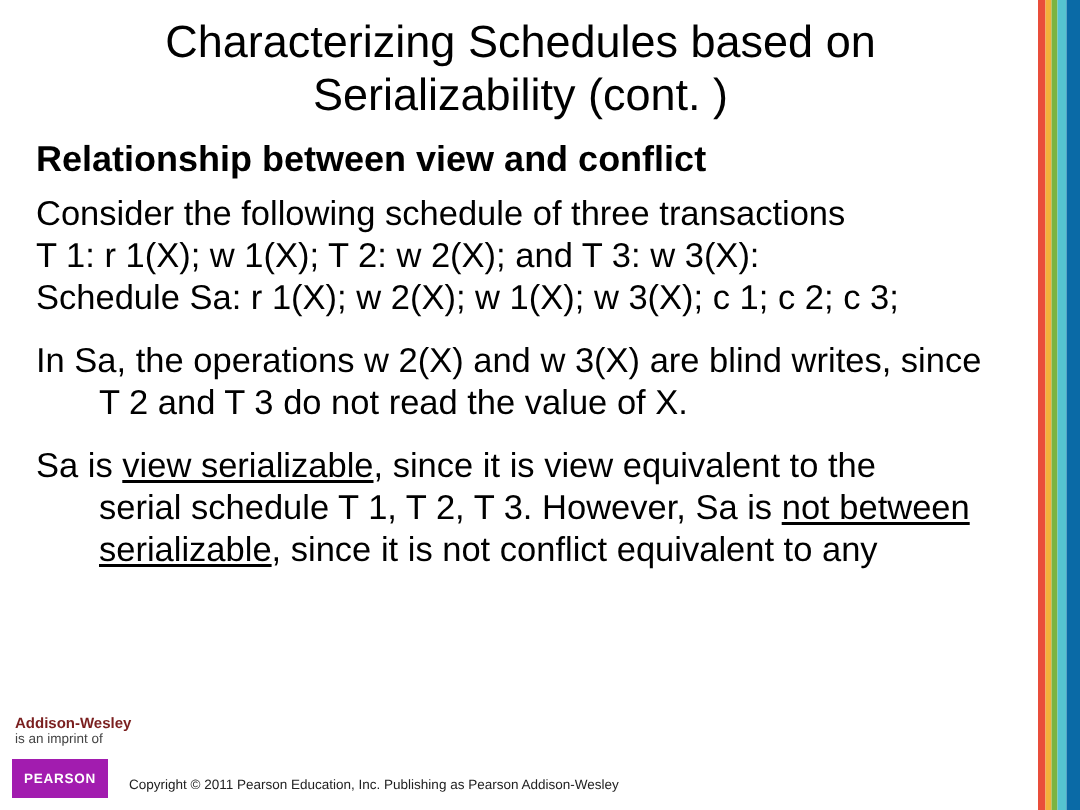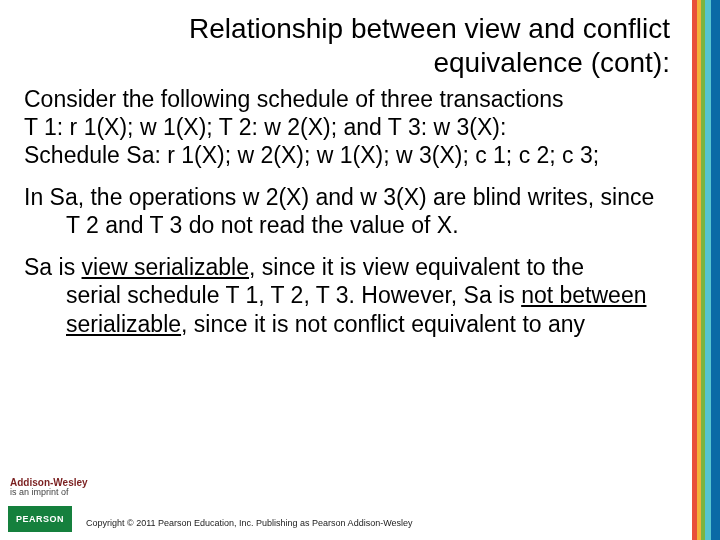--- a/index.html
+++ b/index.html
@@ -20,25 +20,24 @@
   }
   .title {
     font-size: 30px;
     font-weight: 400;
     text-align: center;
     line-height: 1.15;
     margin-bottom: 12px;
     padding: 0 20px;
   }
   .subhead {
-    font-size: 28px;
-    font-weight: 400;
+    font-size: 24px;
+    font-weight: 700;
     line-height: 1.2;
     margin-bottom: 6px;
-    text-align: right;
   }
   .subhead-indent { padding-left: 28px; display: block; }
   .body {
     font-size: 23px;
     line-height: 1.22;
     margin-bottom: 14px;
   }
   .body .indent { padding-left: 42px; display: block; }
   .u { text-decoration: underline; }
   .stripes {
@@ -63,21 +62,21 @@
     color: #444;
     line-height: 1.1;
   }
   .publisher .aw { color: #7a1f1f; font-weight: 700; font-size: 10px; }
   .pearson-logo {
     position: absolute;
     left: 8px;
     bottom: 8px;
     width: 64px;
     height: 26px;
-    background: #15803d;
+    background: #a21caf;
     color: #fff;
     font-size: 9px;
     font-weight: 700;
     letter-spacing: 0.5px;
     display: flex;
     align-items: center;
     justify-content: center;
   }
   .copyright {
     position: absolute;
@@ -85,24 +84,24 @@
     bottom: 12px;
     font-size: 9px;
     color: #222;
   }
 </style>
 </head>
 <body>
 
 <div class="slide">
 
+  <h1 class="title">Characterizing Schedules based on Serializability (cont. )</h1>
 
   <div class="subhead">
     <span>Relationship between view and conflict</span><br>
-    <span class="subhead-indent">equivalence (cont):</span>
   </div>
 
   <div class="body">
     <span>Consider the following schedule of three transactions</span><br>
     <span>T 1: r 1(X); w 1(X);  T 2: w 2(X);     and    T 3: w 3(X):</span><br>
     <span>Schedule Sa: r 1(X); w 2(X); w 1(X); w 3(X); c 1; c 2; c 3;</span>
   </div>
 
   <div class="body">
     <span>In Sa, the operations w 2(X) and w 3(X) are blind writes, since</span><br>

